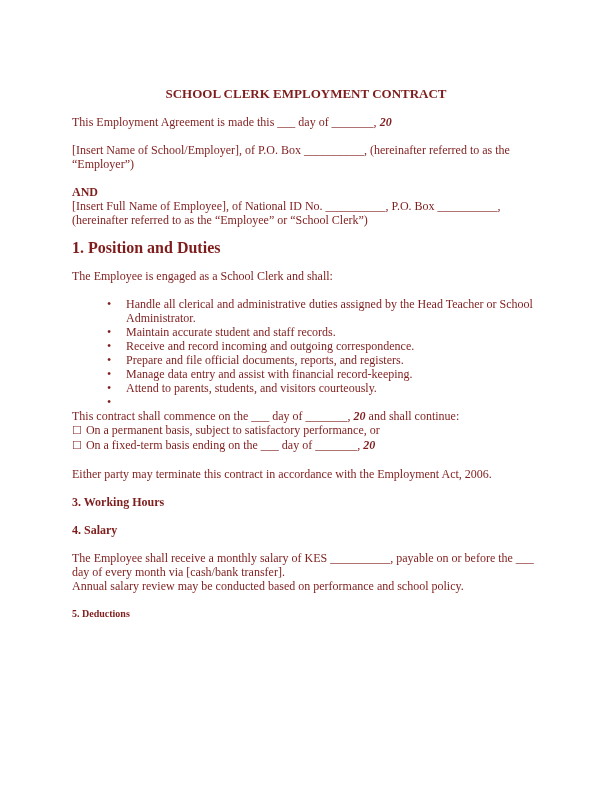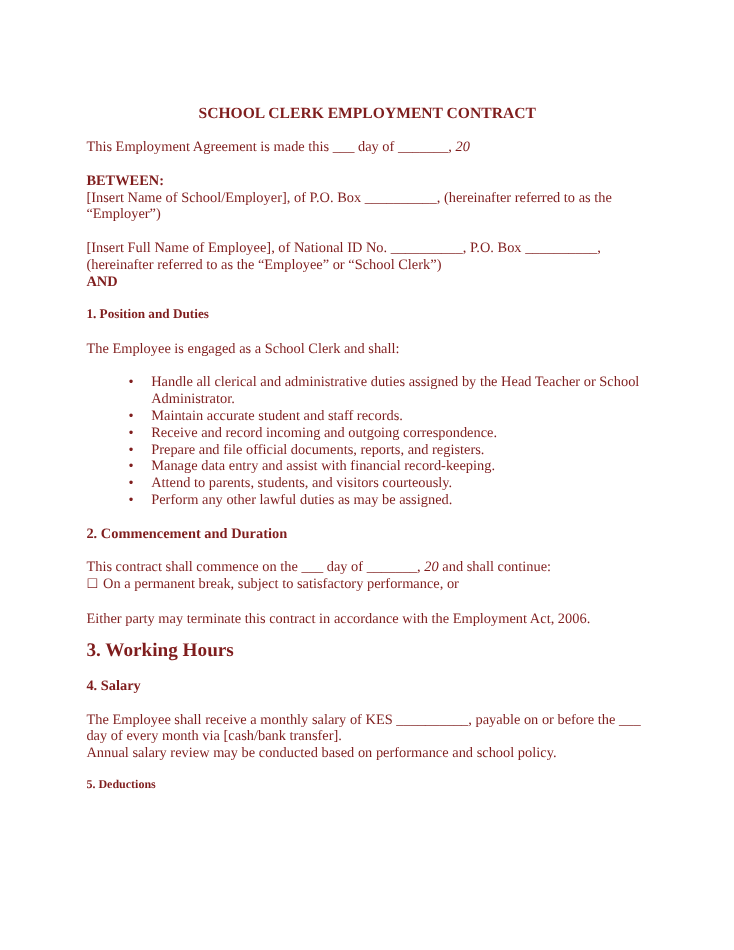--- a/index.html
+++ b/index.html
@@ -38,20 +38,21 @@
   }
   .section-heading {
     font-weight: bold;
     margin: 0 0 14px 0;
   }
   .bold {
     font-weight: bold;
   }
   .it {
     font-style: italic;
+    font-weight: bold;
   }
   ul.duties {
     margin: 0 0 14px 0;
     padding: 0 0 0 54px;
     list-style: none;
   }
   ul.duties li {
     position: relative;
     margin: 0;
   }
@@ -69,53 +70,52 @@
 </head>
 <body>
 
 <div class="page">
 
   <h1 class="doc-title">SCHOOL CLERK EMPLOYMENT CONTRACT</h1>
 
   <p class="para"><span>This Employment Agreement is made this ___ day of _______, </span><span class="it">20</span></p>
 
   <div class="block">
-    <div class="line bold">BETWEEN:</div>
     <div class="line">[Insert Name of School/Employer], of P.O. Box __________, (hereinafter referred to as the “Employer”)</div>
   </div>
 
   <div class="block">
+    <div class="line bold">AND</div>
     <div class="line">[Insert Full Name of Employee], of National ID No. __________, P.O. Box __________, (hereinafter referred to as the “Employee” or “School Clerk”)</div>
-    <div class="line bold">AND</div>
   </div>
 
-  <h2 class="section-heading" style="font-size:11px;">1. Position and Duties</h2>
+  <h2 class="section-heading" style="font-size:16px;">1. Position and Duties</h2>
 
   <p class="para">The Employee is engaged as a School Clerk and shall:</p>
 
   <ul class="duties">
     <li><span class="bullet-glyph">•</span><span>Handle all clerical and administrative duties assigned by the Head Teacher or School Administrator.</span></li>
     <li><span class="bullet-glyph">•</span><span>Maintain accurate student and staff records.</span></li>
     <li><span class="bullet-glyph">•</span><span>Receive and record incoming and outgoing correspondence.</span></li>
     <li><span class="bullet-glyph">•</span><span>Prepare and file official documents, reports, and registers.</span></li>
     <li><span class="bullet-glyph">•</span><span>Manage data entry and assist with financial record-keeping.</span></li>
     <li><span class="bullet-glyph">•</span><span>Attend to parents, students, and visitors courteously.</span></li>
-    <li><span class="bullet-glyph">•</span><span>Perform any other lawful duties as may be assigned.</span></li>
+    <li><span class="bullet-glyph">•</span></li>
   </ul>
 
-  <h2 class="section-heading" style="font-size:12px;">2. Commencement and Duration</h2>
 
   <div class="block">
     <div class="line"><span>This contract shall commence on the ___ day of _______, </span><span class="it">20</span><span> and shall continue:</span></div>
-    <div class="line"><span class="cb">☐</span><span>On a permanent break, subject to satisfactory performance, or</span></div>
+    <div class="line"><span class="cb">☐</span><span>On a permanent basis, subject to satisfactory performance, or</span></div>
+    <div class="line"><span class="cb">☐</span><span>On a fixed-term basis ending on the ___ day of _______, </span><span class="it">20</span></div>
   </div>
 
   <p class="para">Either party may terminate this contract in accordance with the Employment Act, 2006.</p>
 
-  <h2 class="section-heading" style="font-size:16px;">3. Working Hours</h2>
+  <h2 class="section-heading" style="font-size:12px;">3. Working Hours</h2>
 
 
   <h2 class="section-heading" style="font-size:12px;font-family:Liberation Serif, serif;">4. Salary</h2>
 
   <div class="block">
     <div class="line">The Employee shall receive a monthly salary of KES __________, payable on or before the ___ day of every month via [cash/bank transfer].</div>
     <div class="line">Annual salary review may be conducted based on performance and school policy.</div>
   </div>
 
   <h2 class="section-heading" style="font-size:10px;">5. Deductions</h2>

